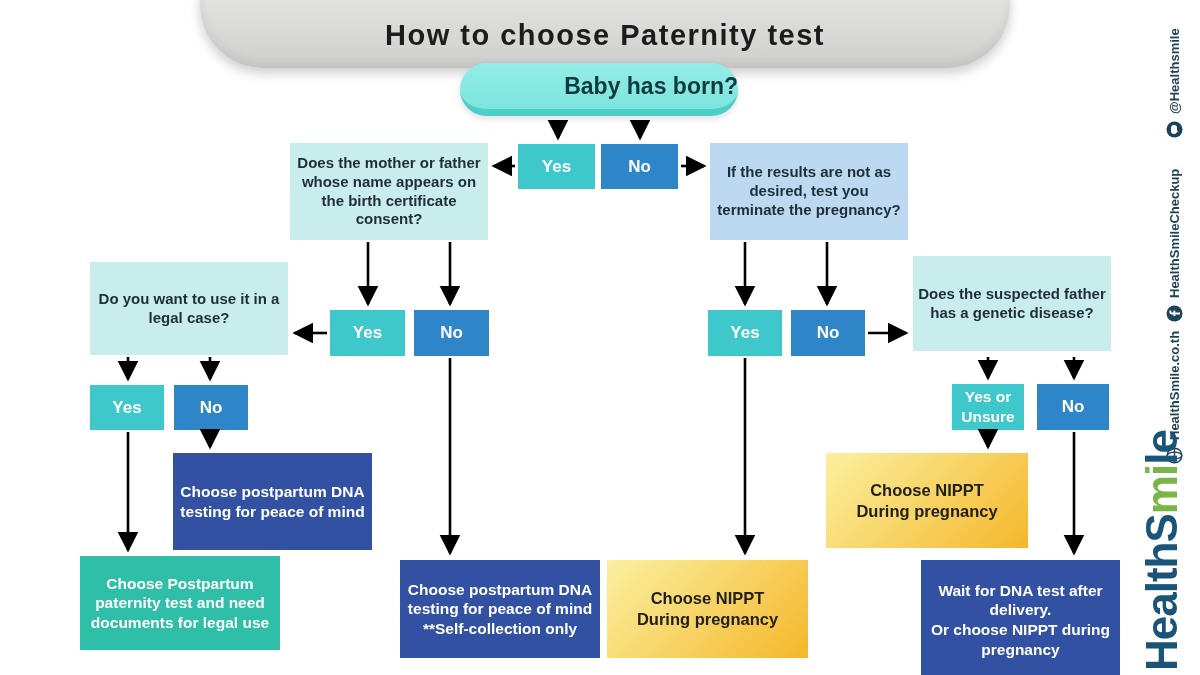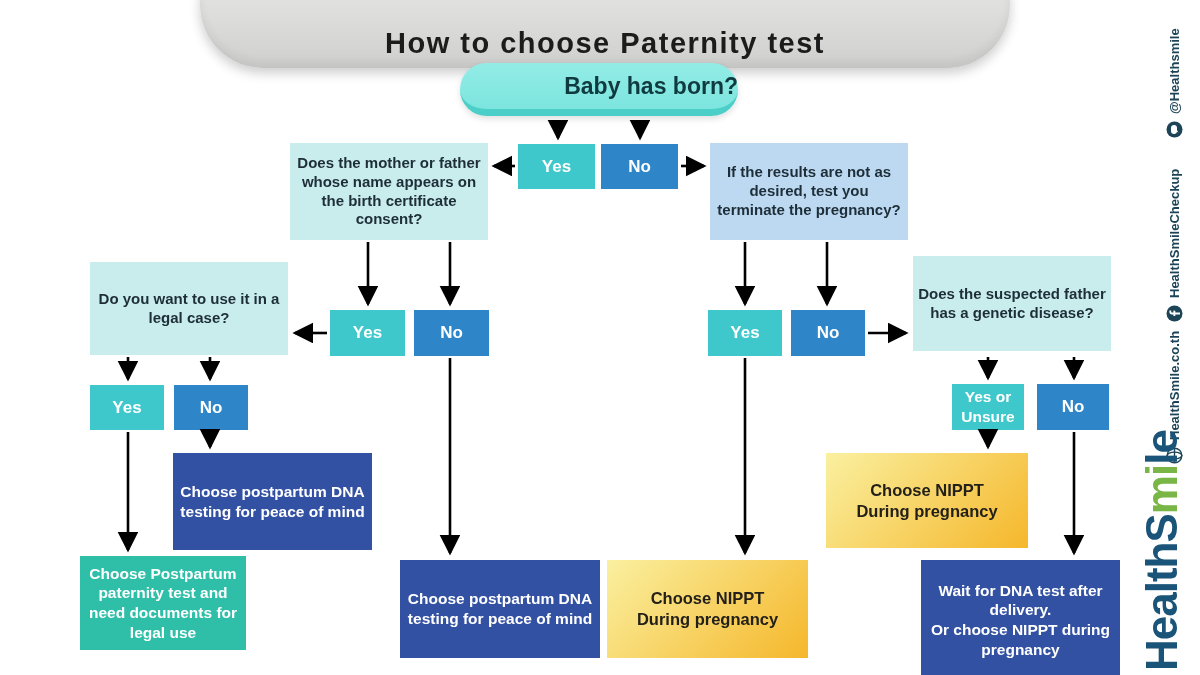--- a/index.html
+++ b/index.html
@@ -4,21 +4,21 @@
 <style>
   html,body{margin:0;padding:0;background:#f2f2f2;}
   body{font-family:"Liberation Sans", sans-serif;}
   #canvas{position:relative;width:1200px;height:675px;background:#ffffff;overflow:hidden;margin:0 auto;}
 
   
   .banner{position:absolute;left:200px;top:-58px;width:810px;height:126px;
     border-radius:75px;
     background:linear-gradient(180deg,#ececea 0%,#dededc 55%,#cfcfcd 100%);
     box-shadow:0 5px 12px rgba(0,0,0,.20), inset 0 -6px 10px rgba(0,0,0,.06);}
-  .banner-title{position:absolute;left:0;right:0;bottom:8px;text-align:center;
+  .banner-title{position:absolute;left:0;right:0;bottom:16px;text-align:center;
     font-size:29px;font-weight:800;letter-spacing:1.5px;color:#1c1c1c;}
 
   
   .pill{position:absolute;left:460px;top:63px;width:278px;height:46px;z-index:3;
     border-radius:27px;border-bottom:7px solid #4ccfc8;
     background:linear-gradient(180deg,#93ece6 0%,#7ce5de 100%);
     display:flex;align-items:center;justify-content:flex-end;
     font-size:23px;font-weight:800;color:#0f3a40;
     box-shadow:0 3px 6px rgba(0,0,0,.12);}
 
@@ -107,25 +107,26 @@
 
   <div class="box yn-yes" style="left:708px;top:310px;width:74px;height:46px">Yes</div>
   <div class="box yn-no" style="left:791px;top:310px;width:74px;height:46px">No</div>
 
   <div class="box q-cyan" style="left:913px;top:256px;width:198px;height:95px">Does the suspected father has a genetic disease?</div>
   <div class="box yn-yes" style="left:952px;top:384px;width:72px;height:46px;font-size:15.5px">Yes or Unsure</div>
   <div class="box yn-no" style="left:1037px;top:384px;width:72px;height:46px">No</div>
 
   <div class="box out-dark" style="left:173px;top:453px;width:199px;height:97px">Choose postpartum DNA testing for peace of mind</div>
 
-  <div class="box out-green" style="left:80px;top:556px;width:166px;height:94px">Choose Postpartum paternity test and need documents for legal use</div>
+  <div class="box out-green" style="left:80px;top:556px;width:200px;height:94px">Choose Postpartum paternity test and need documents for legal use</div>
 
   <div class="box out-dark" style="left:400px;top:560px;width:200px;height:98px">
     <div>
       <span class="note-line">Choose postpartum DNA testing for peace of mind</span>
+      <span class="note-line">**Self-collection only</span>
     </div>
   </div>
 
   <div class="box out-gold" style="left:607px;top:560px;width:201px;height:98px">
     <div class="inner">Choose NIPPT During pregnancy</div>
   </div>
 
   <div class="box out-gold" style="left:826px;top:453px;width:202px;height:95px">
     <div class="inner">Choose NIPPT During pregnancy</div>
   </div>

